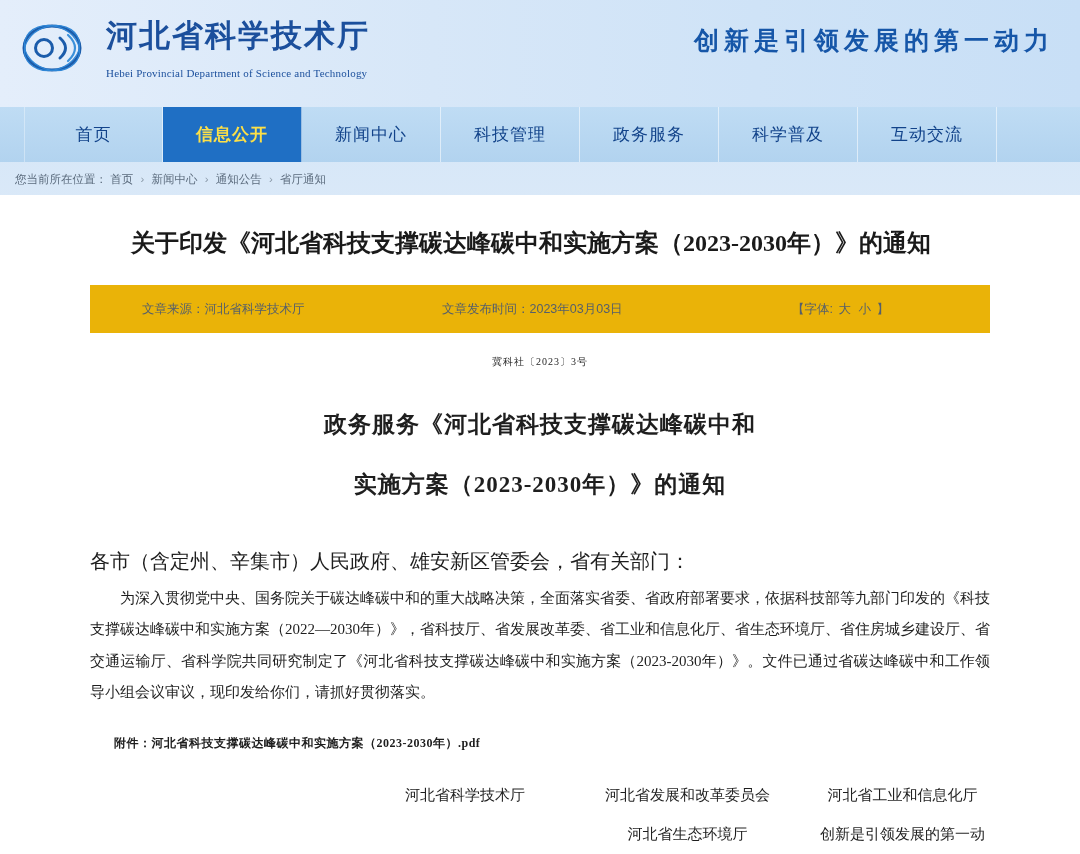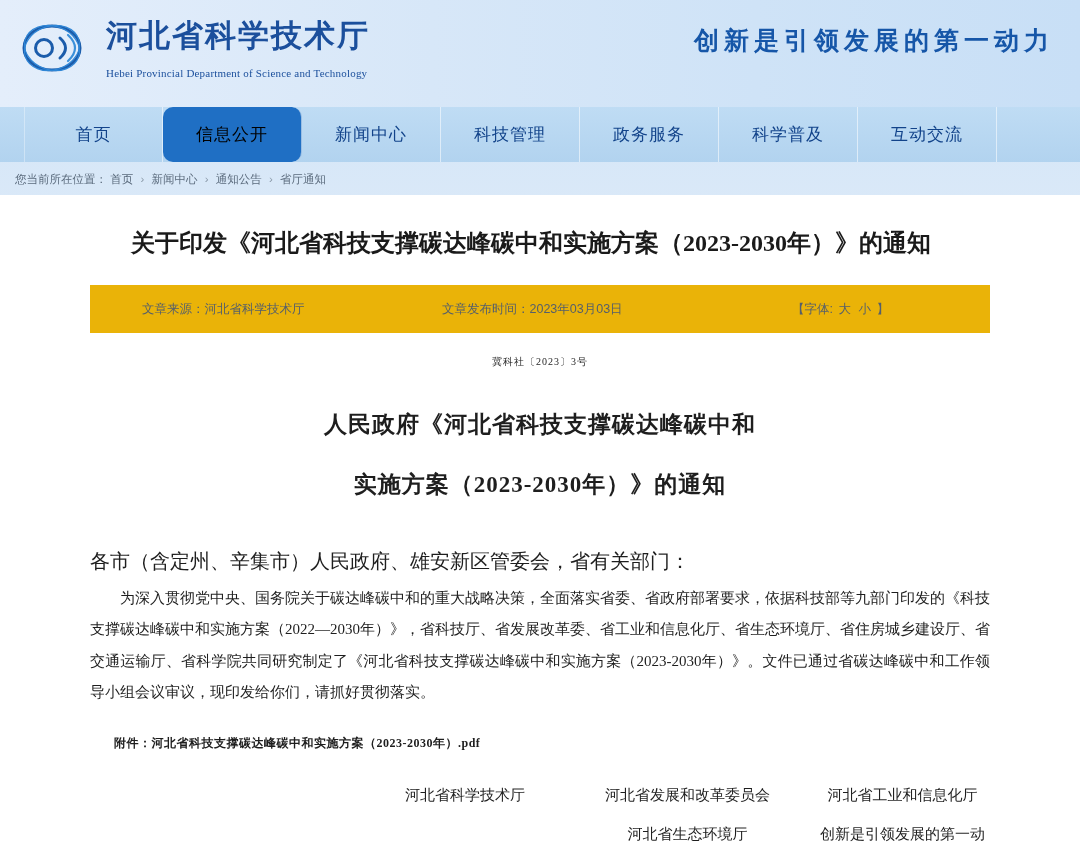--- a/index.html
+++ b/index.html
@@ -96,23 +96,22 @@
     font-size: 17px;
     color: #12438a;
     letter-spacing: 1px;
     cursor: pointer;
     border-right: 1px solid rgba(255,255,255,0.55);
     box-sizing: border-box;
   }
   .nav-item:first-child { border-left: 1px solid rgba(255,255,255,0.35); }
   .nav-item.active {
     background: #1f6fc4;
-    color: #000000;
-    font-weight: normal;
-    border-radius: 10px;
+    color: #fde047;
+    font-weight: bold;
   }
   .nav-spacer-right {
     flex: 1 1 auto;
   }
   
   .breadcrumb {
     width: 1080px;
     box-sizing: border-box;
     padding: 10px 0 8px 15px;
     font-size: 11.5px;
@@ -277,21 +276,21 @@
       <span>【字体:</span>
       <span class="fz">大</span>
       <span class="fz">小</span>
       <span>】</span>
     </span>
   </div>
 
   <div class="doc-body">
     <div class="doc-no">冀科社〔2023〕3号</div>
 
-    <div class="doc-heading">人民政府《河北省科技支撑碳达峰碳中和</div>
+    <div class="doc-heading">政务服务《河北省科技支撑碳达峰碳中和</div>
     <div class="doc-heading">实施方案（2023-2030年）》的通知</div>
 
     <div class="doc-salutation">各市（含定州、辛集市）人民政府、雄安新区管委会，省有关部门：</div>
 
     <div class="doc-para">为深入贯彻党中央、国务院关于碳达峰碳中和的重大战略决策，全面落实省委、省政府部署要求，依据科技部等九部门印发的《科技支撑碳达峰碳中和实施方案（2022—2030年）》，省科技厅、省发展改革委、省工业和信息化厅、省生态环境厅、省住房城乡建设厅、省交通运输厅、省科学院共同研究制定了《河北省科技支撑碳达峰碳中和实施方案（2023-2030年）》。文件已通过省碳达峰碳中和工作领导小组会议审议，现印发给你们，请抓好贯彻落实。</div>
 
     <div class="doc-attachment">附件：河北省科技支撑碳达峰碳中和实施方案（2023-2030年）.pdf</div>
 
     <div class="signers">
       <div class="sign-row">

